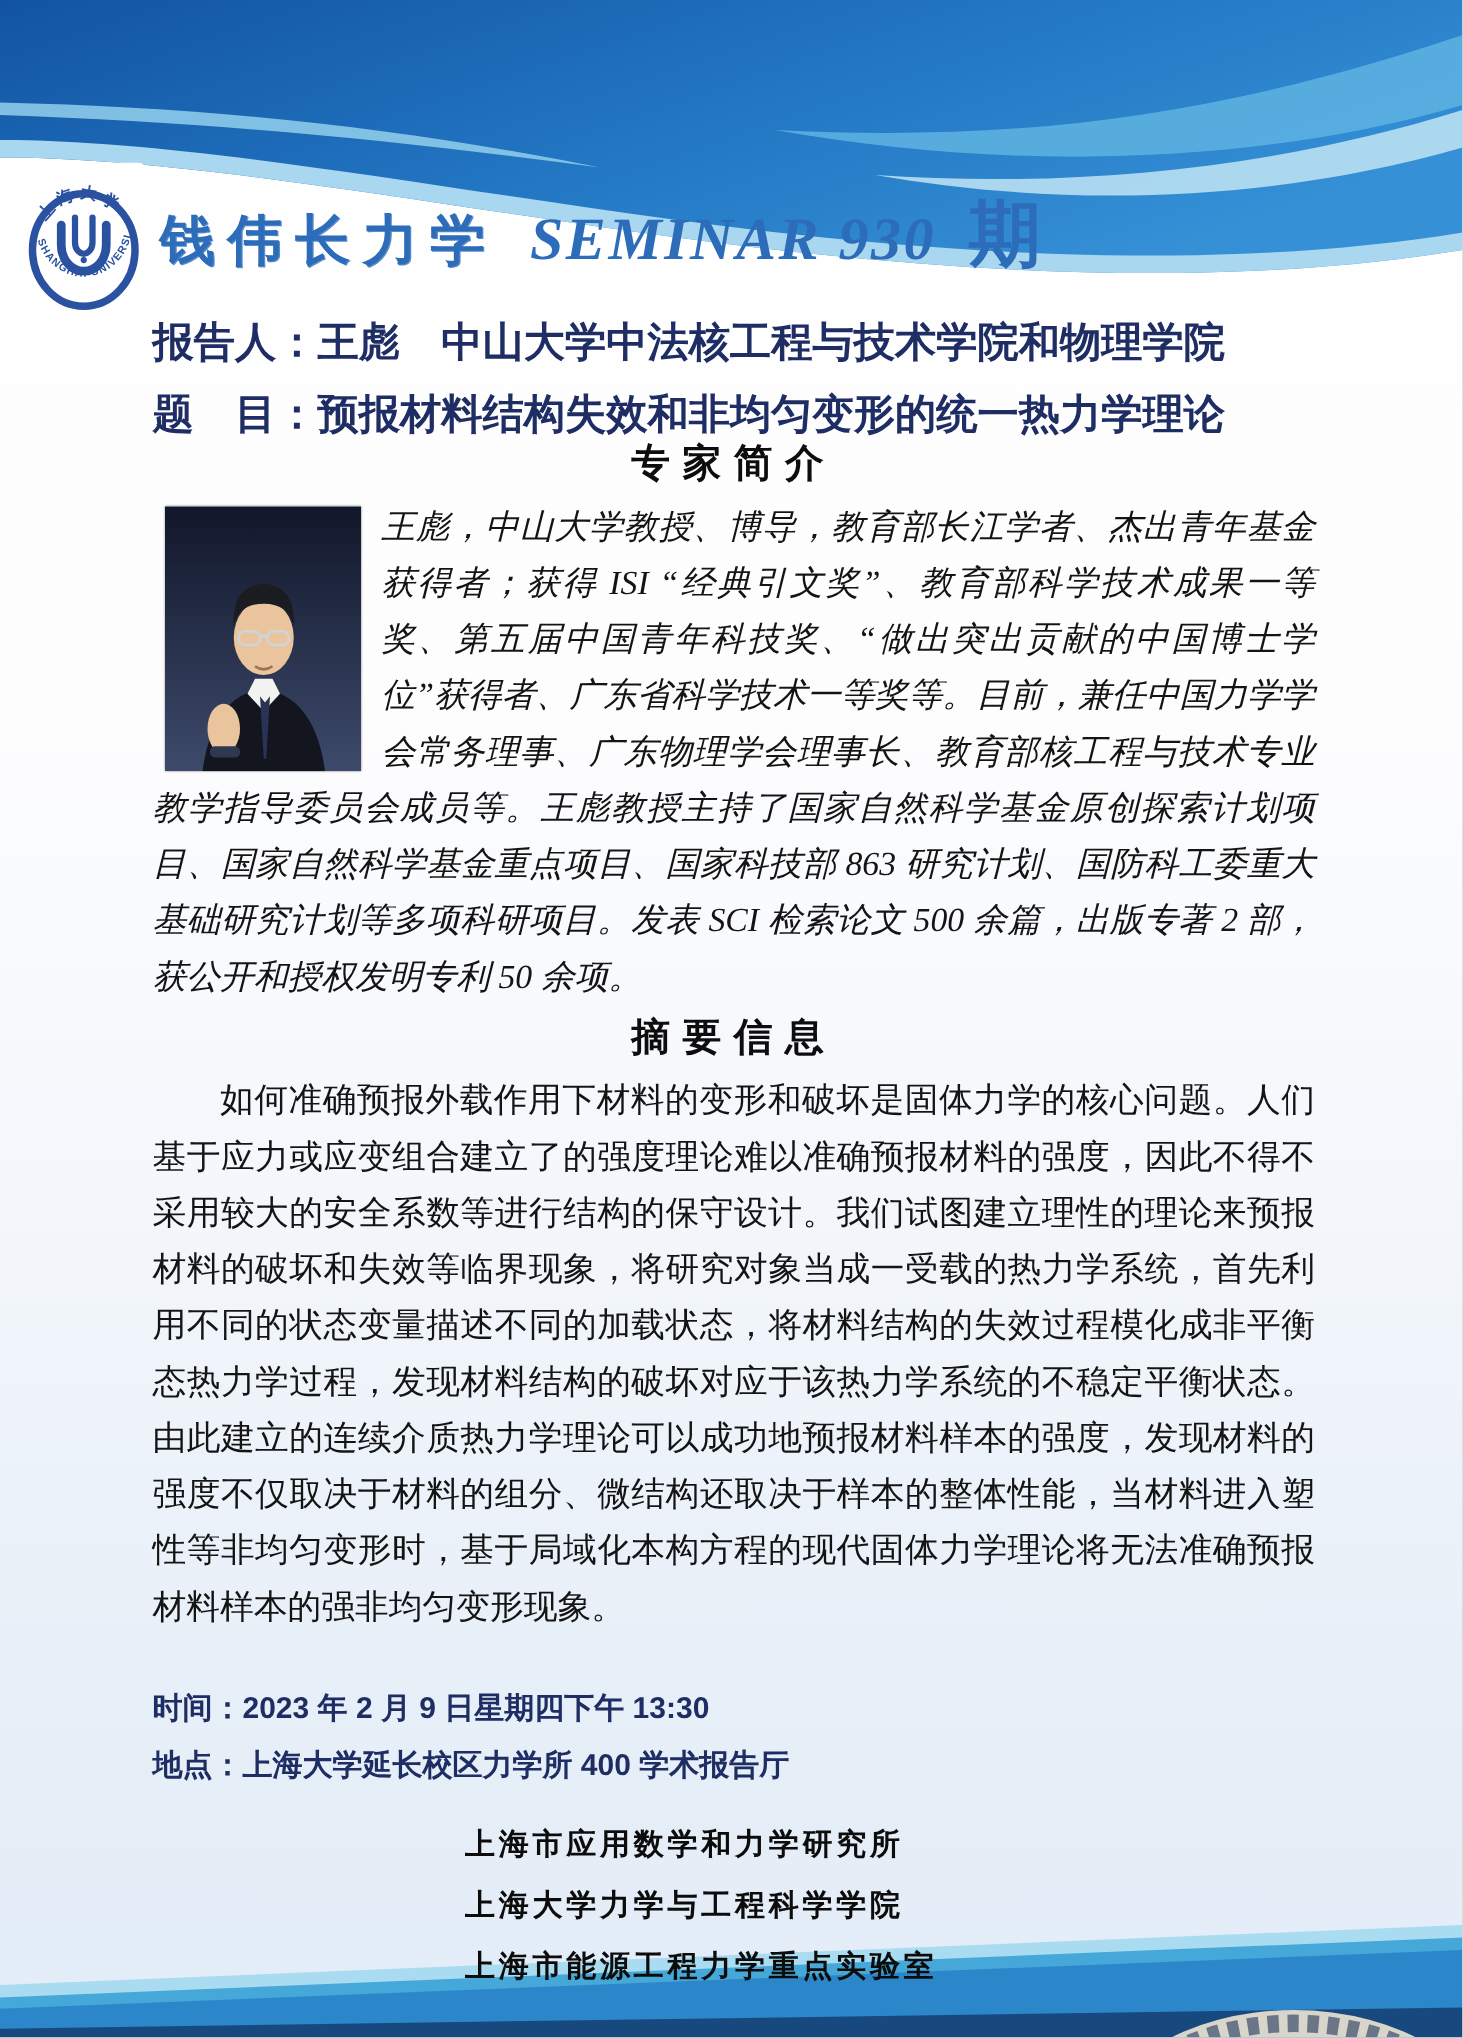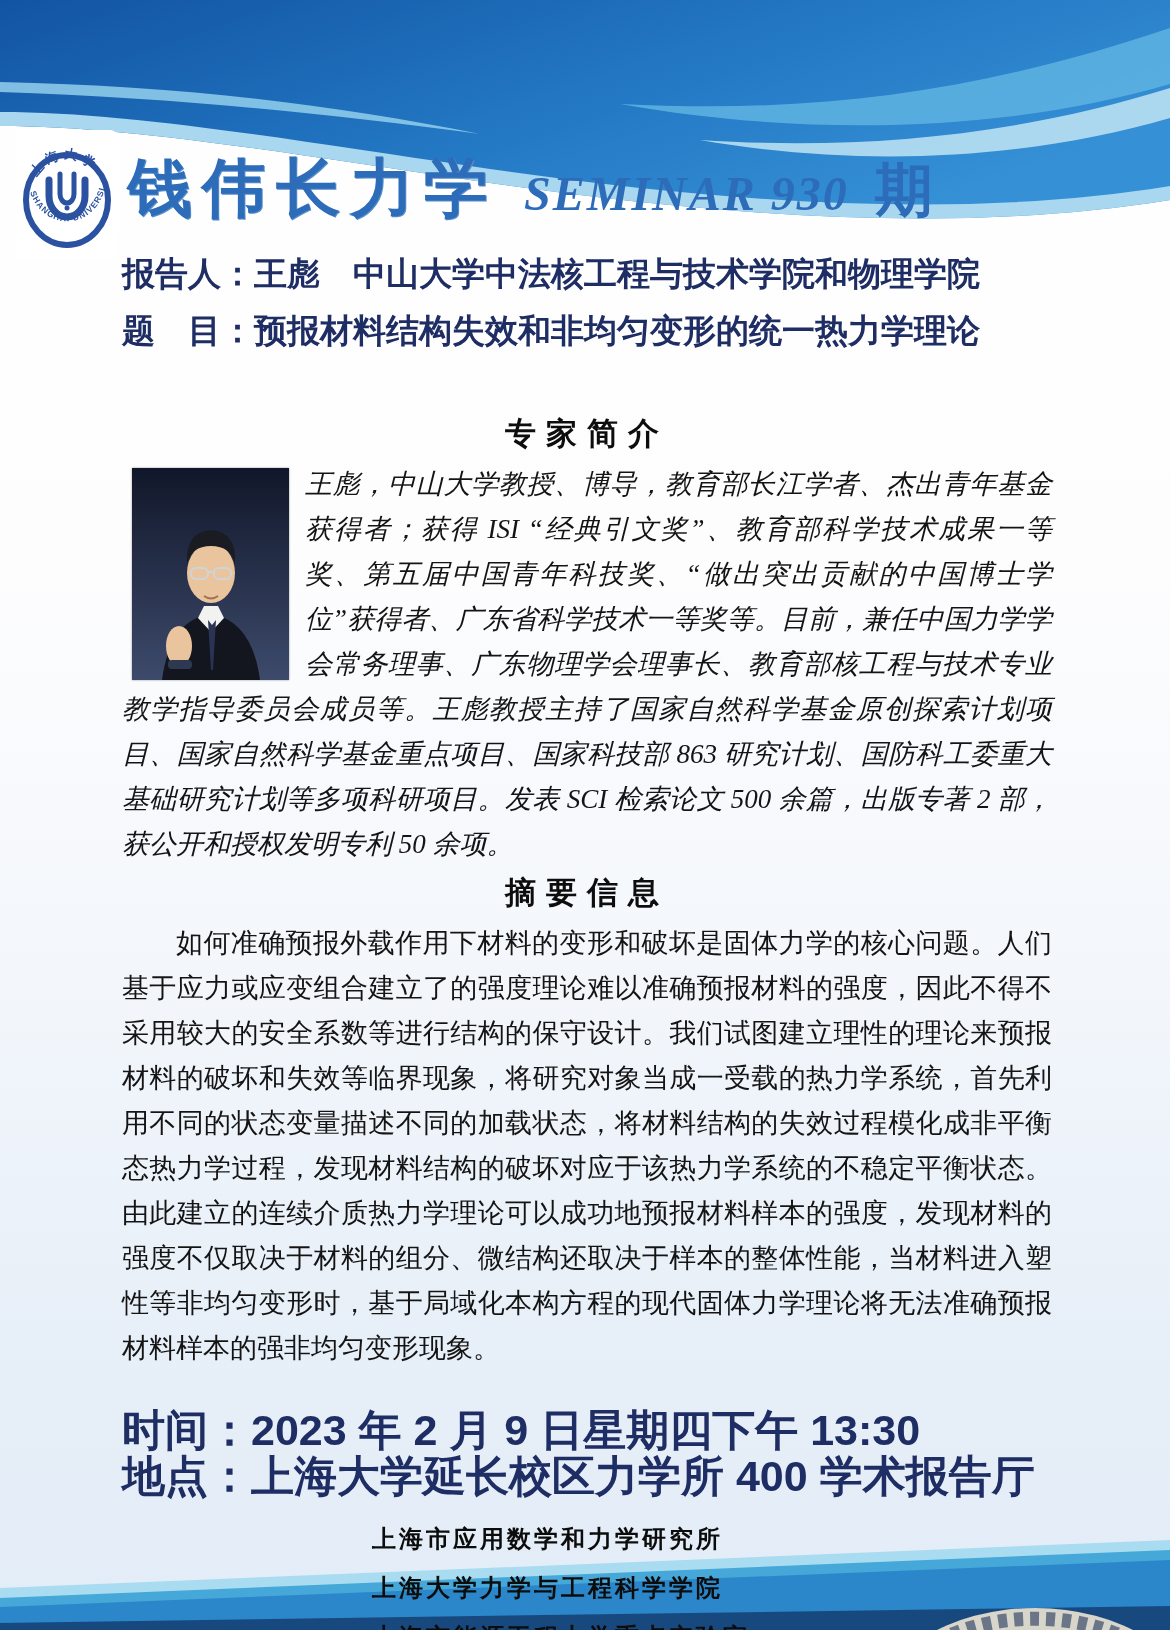--- a/index.html
+++ b/index.html
@@ -6,39 +6,39 @@
   #page{
     position:relative;width:1170px;height:1630px;margin:0 auto;overflow:hidden;
     background:linear-gradient(180deg,#ffffff 0%,#fdfdfe 35%,#f2f6fb 62%,#e7eff8 82%,#e3edf7 100%);
     font-family:"Liberation Sans",sans-serif;
   }
   .top-banner{position:absolute;top:0;left:0;z-index:1;display:block;}
   .bottom-banner{position:absolute;bottom:0;left:0;z-index:1;display:block;}
   .logo{position:absolute;left:16px;top:130px;width:102px;height:130px;z-index:3;}
   .content{position:relative;z-index:2;padding:146px 118px 0 122px;}
   .title-row{display:flex;align-items:baseline;gap:26px;margin-left:6px;line-height:84px;height:84px;white-space:nowrap;}
-  .title-zh{font-size:64px;font-weight:bold;color:#2d6cb8;letter-spacing:10px;
+  .title-zh{font-size:44px;font-weight:bold;color:#2d6cb8;letter-spacing:10px;
     text-shadow:1px 1px 0 #5a8ec9;text-align:right;}
   .title-en{font-family:"Liberation Serif",serif;font-style:italic;font-weight:bold;
     font-size:48px;color:#2d6cb8;letter-spacing:2px;}
   .title-suffix{font-size:58px;font-weight:bold;color:#2d6cb8;}
   .meta{margin-top:24px;}
   .meta-line{font-size:33px;font-weight:bold;color:#1e2d63;line-height:40px;}
   .meta-line + .meta-line{margin-top:17px;}
   h2.sec{font-family:"Liberation Serif",serif;font-size:31px;font-weight:bold;color:#0d0d0d;
     text-align:center;letter-spacing:10px;margin:0;line-height:40px;}
-  h2.bio-h{margin-top:63px;}
+  h2.bio-h{}
   h2.abs-h{margin-top:6px;clear:both;}
   .bio-text{margin-top:8px;font-family:"Liberation Serif",serif;font-size:27px;line-height:45px;
     color:#141414;text-align:justify;font-style:italic;}
   .photo{float:left;width:157px;height:212px;margin:6px 16px 4px 10px;box-shadow:0 0 2px rgba(0,0,0,.4);}
   .abstract-text{margin:8px 0 0 0;font-family:"Liberation Serif",serif;font-size:27px;line-height:45px;
     color:#141414;text-align:justify;text-indent:2em;}
   .schedule{margin-top:36px;}
-  .sched-line{font-size:43px;font-weight:bold;color:#1e2d63;line-height:46px;}
+  .sched-line{font-size:24px;font-weight:bold;color:#1e2d63;line-height:46px;}
   .organizers{margin:16px 0 0 250px;}
   .org-line{font-family:"Liberation Serif",serif;font-size:24px;font-weight:bold;color:#0c0c0c;
     line-height:49px;letter-spacing:3px;}
 </style>
 </head>
 <body>
 
 <div id="page">
 
   <svg class="top-banner" width="1170" height="230" viewBox="0 0 1170 230">

